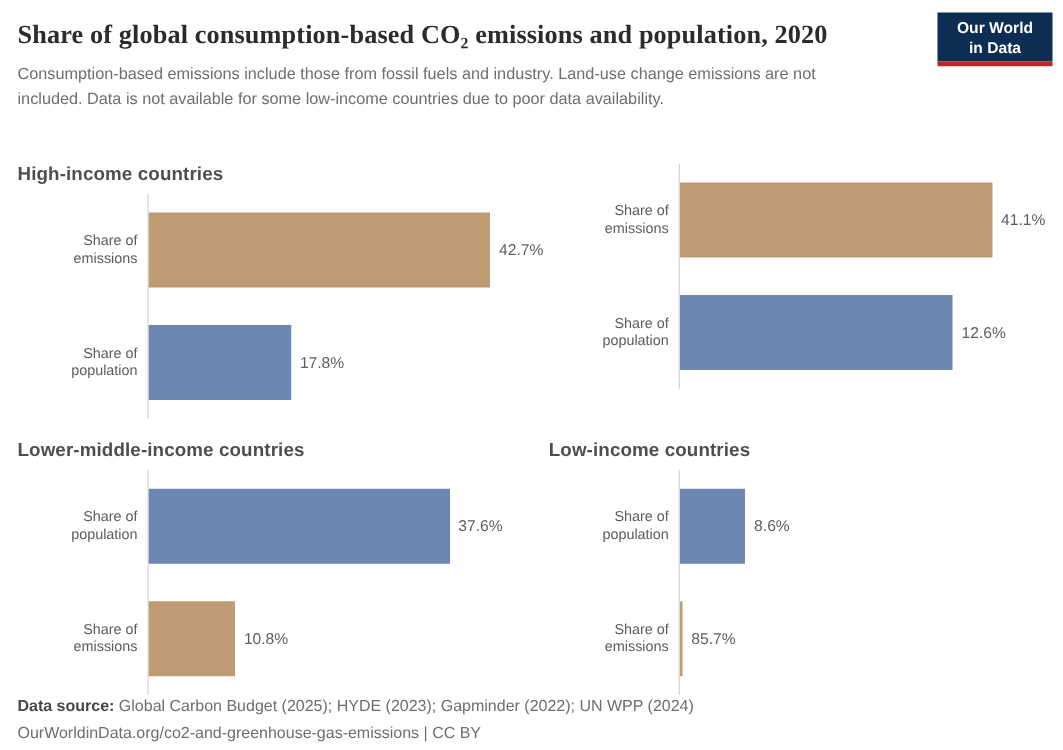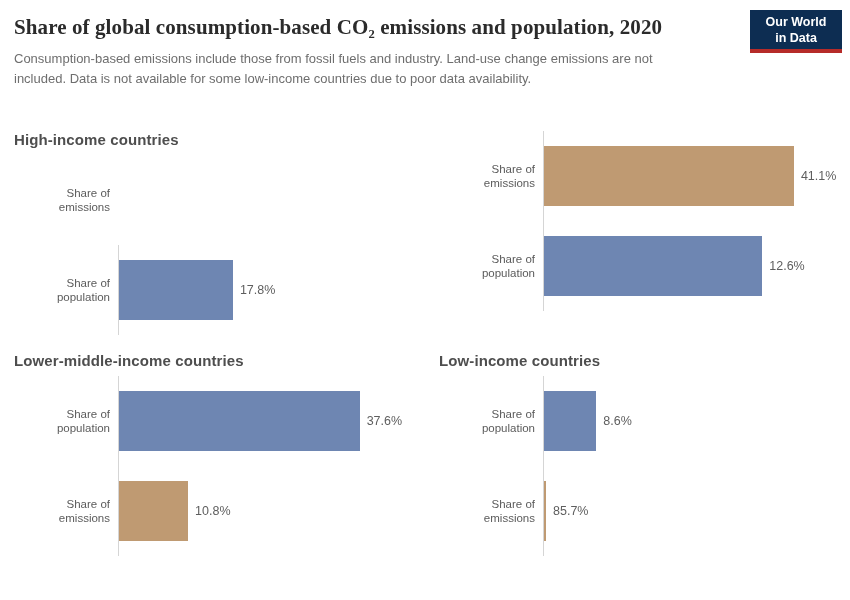--- a/index.html
+++ b/index.html
@@ -102,20 +102,24 @@
     </div>
   </header>
 
   <main class="panels-grid">
 
   <section class="panel">
         <h3 class="panel-title">High-income countries</h3>
         <div class="panel-plot">
           <div class="bar-row">
             <span class="bar-label">Share of emissions</span>
+            <div class="bar-track">
+              <div class="bar" style="background: rgb(191, 154, 114); width: 85.4%; min-width: 2px;"></div>
+              <span class="bar-value">42.7%</span>
+            </div>
           </div>
           <div class="bar-row">
             <span class="bar-label">Share of population</span>
             <div class="bar-track">
               <div class="bar" style="background: rgb(110, 134, 178); width: 35.6%; min-width: 2px;"></div>
               <span class="bar-value">17.8%</span>
             </div>
           </div>
         </div>
       </section>
@@ -170,14 +174,18 @@
             <span class="bar-label">Share of emissions</span>
             <div class="bar-track">
               <div class="bar" style="background: rgb(191, 154, 114); width: 0.4%; min-width: 2px;"></div>
               <span class="bar-value">85.7%</span>
             </div>
           </div>
         </div>
       </section>
     </main>
 
+  <footer class="footer">
+    <div><span class="src-label">Data source:</span><span> Global Carbon Budget (2025); HYDE (2023); Gapminder (2022); UN WPP (2024)</span></div>
+    <div class="link-line">OurWorldinData.org/co2-and-greenhouse-gas-emissions | CC BY</div>
+  </footer>
 
 </div>
 
 </body></html>

